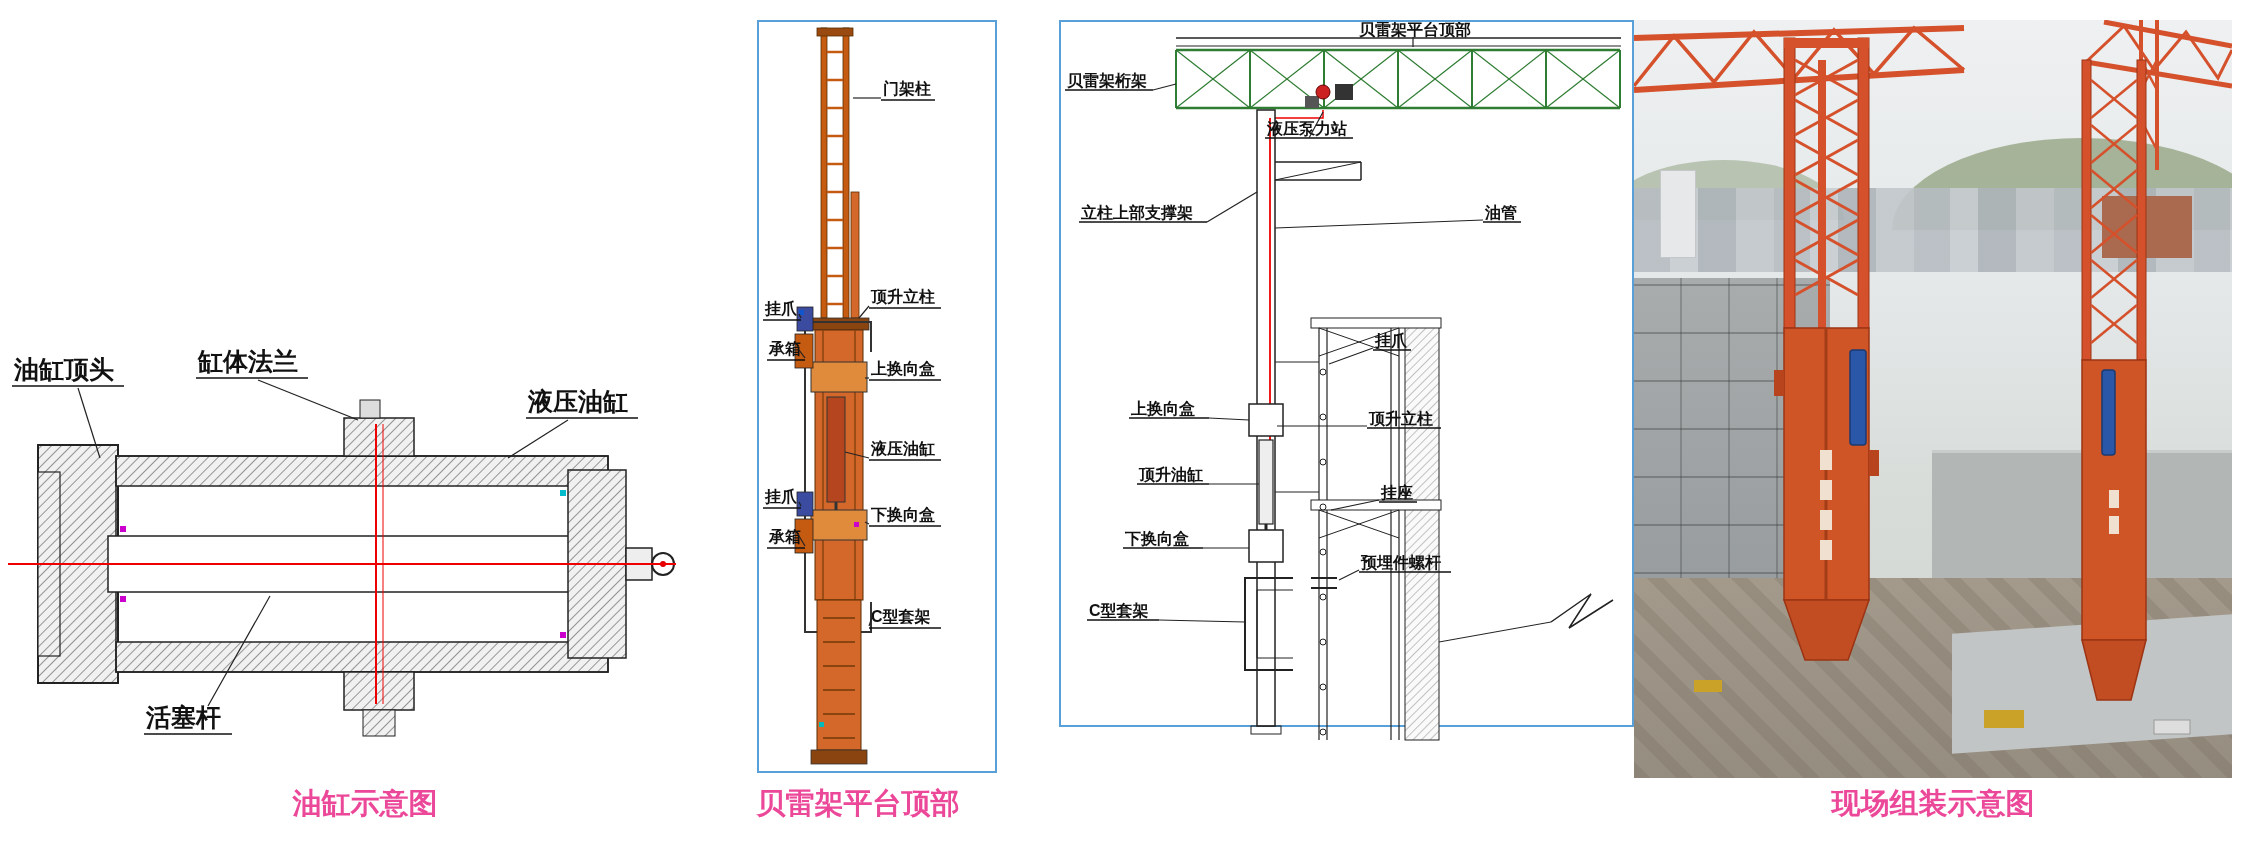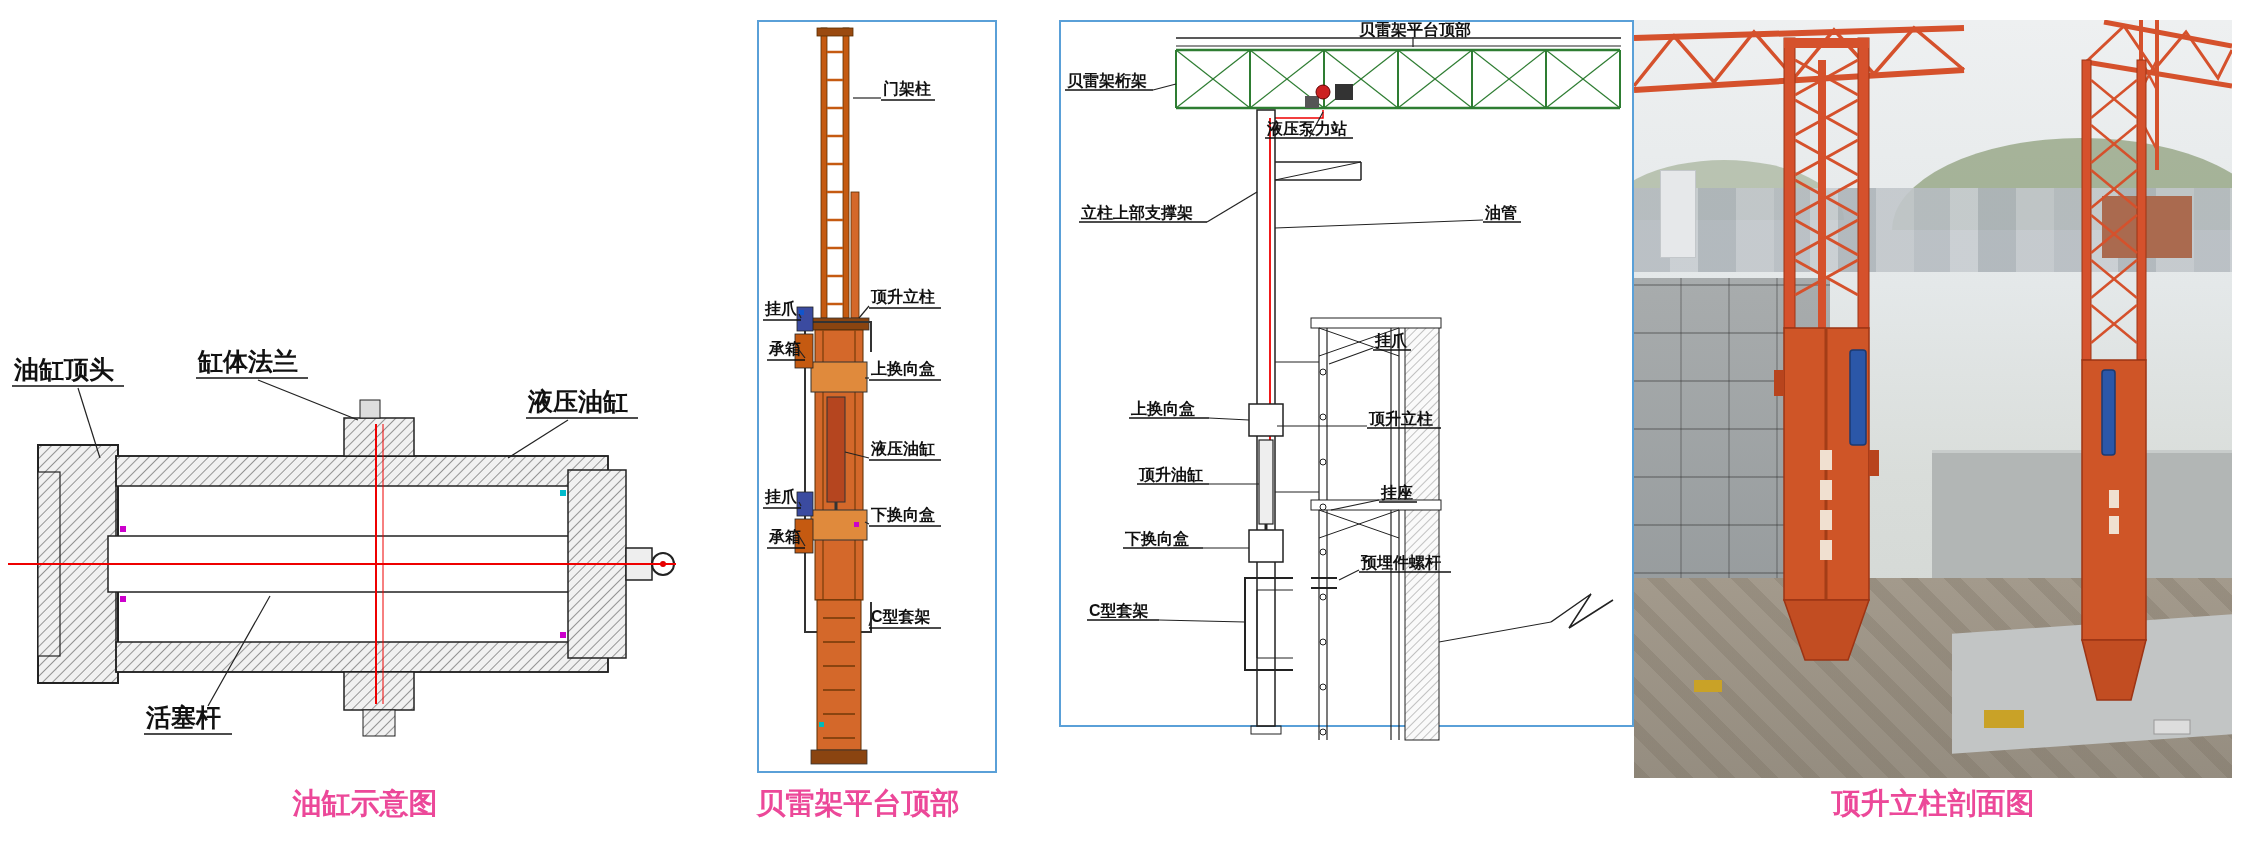--- a/index.html
+++ b/index.html
@@ -446,15 +446,15 @@
       <g>
         <rect x="350" y="690" width="40" height="18" fill="#c9a227"></rect>
         <rect x="520" y="700" width="36" height="14" fill="#dddddd" stroke="#999" stroke-width="1"></rect>
         <rect x="60" y="660" width="28" height="12" fill="#c9a227"></rect>
       </g>
     </svg>
   </div>
 
   <div class="caption c1">油缸示意图</div>
   <div class="caption c2">贝雷架平台顶部</div>
-  <div class="caption c4">顶升立柱剖面图</div>
+  <div class="caption c4">现场组装示意图</div>
 
 </div>
 
 </body></html>

